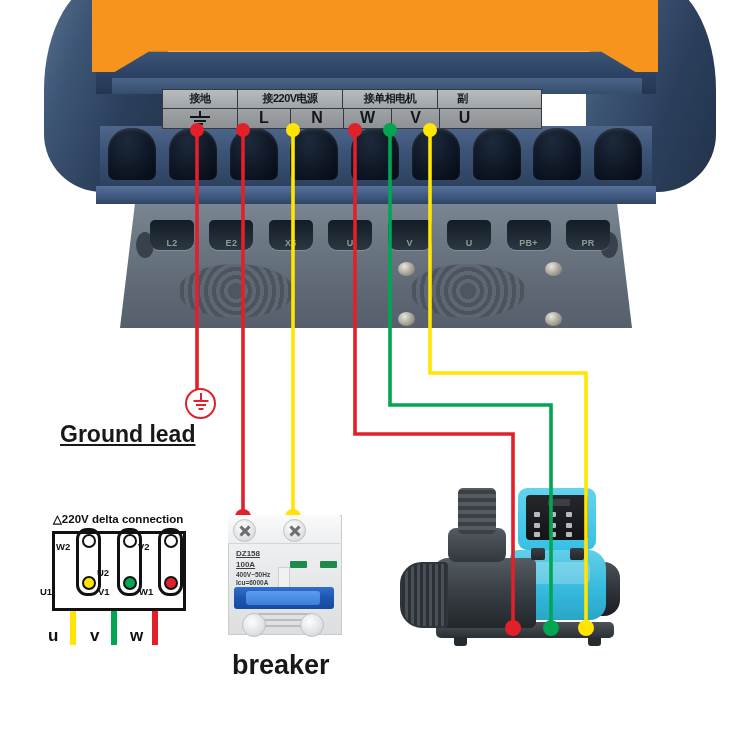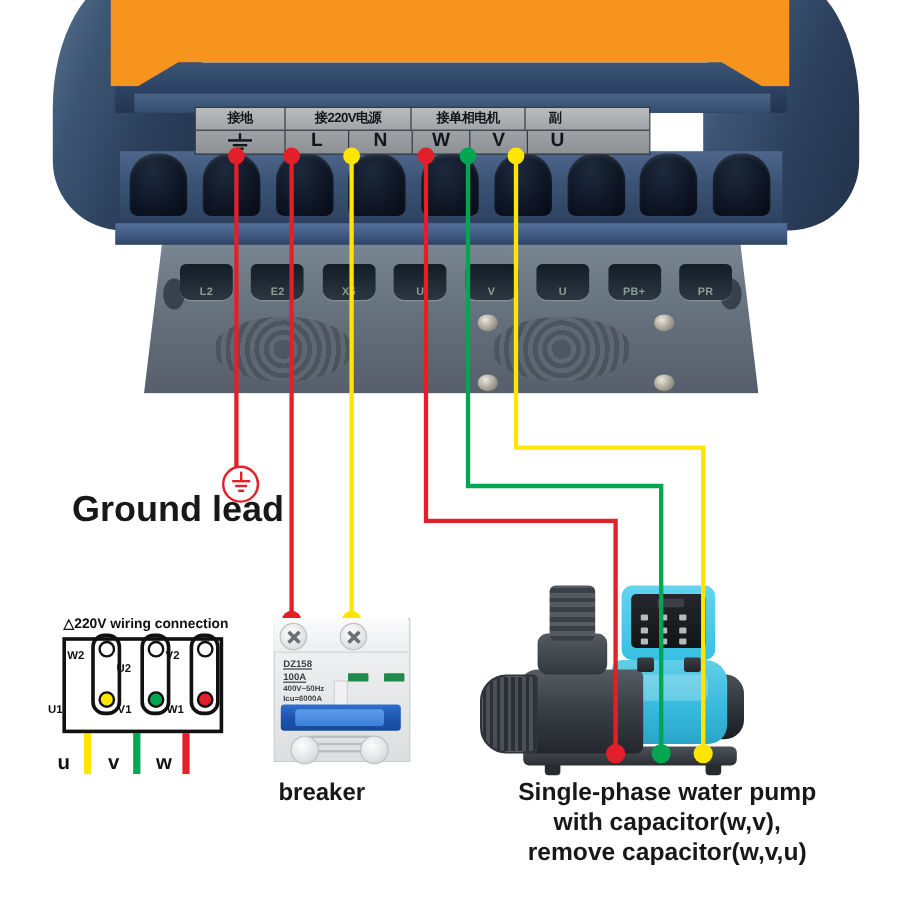--- a/index.html
+++ b/index.html
@@ -191,22 +191,22 @@
   .gnd-badge i { position:absolute; left:50%; transform:translateX(-50%); background:#e1202a; display:block; }
   .gnd-badge i:nth-child(1){ top:3px; width:2px; height:7px; }
   .gnd-badge i:nth-child(2){ top:10px; width:15px; height:2px; }
   .gnd-badge i:nth-child(3){ top:14px; width:10px; height:2px; }
   .gnd-badge i:nth-child(4){ top:18px; width:5px; height:2px; }
 
   .caption {
     position: absolute; color: #181818; font-weight: bold; z-index: 11;
     font-family: "Liberation Sans", sans-serif;
   }
-  .cap-ground { left: 60px; top: 408px; font-size: 30px; }
-  .cap-breaker { left: 232px; top: 650px; font-size: 20px; }
+  .cap-ground { left: 60px; top: 421px; font-size: 23px; text-decoration: underline; }
+  .cap-breaker { left: 232px; top: 650px; font-size: 27px; }
   .cap-pump {
     left: 370px; top: 648px; width: 372px; font-size: 20.5px;
     text-align: center; line-height: 1.22;
   }
 
   
   .delta-title {
     position: absolute; left: 53px; top: 512px; font-size: 11.5px;
     color: #101010; font-weight: bold; z-index: 11; white-space: nowrap;
   }
@@ -467,37 +467,37 @@
   </svg>
 
   <div class="gnd-badge">
       <i></i>
       <i></i>
       <i></i>
       <i></i>
     </div>
   <div class="caption cap-ground">Ground lead</div>
 
-  <div class="delta-title">△220V wiring connection</div>
+  <div class="delta-title">△220V delta connection</div>
   <div class="delta-box">
     <div class="coil" style="left:21px;">
       <div class="term t-top"></div>
       <div class="term t-bot fill-y"></div>
     </div>
     <div class="coil" style="left:62px;">
       <div class="term t-top"></div>
       <div class="term t-bot fill-g"></div>
     </div>
     <div class="coil" style="left:103px;">
       <div class="term t-top"></div>
       <div class="term t-bot fill-r"></div>
     </div>
   </div>
   <div class="dlabel" style="left:56px; top:541px;">W2</div>
-  <div class="dlabel" style="left:97px; top:552px;">U2</div>
+  <div class="dlabel" style="left:97px; top:567px;">U2</div>
   <div class="dlabel" style="left:138px; top:541px;">V2</div>
   <div class="dlabel" style="left:40px; top:586px;">U1</div>
   <div class="dlabel" style="left:98px; top:586px;">V1</div>
   <div class="dlabel" style="left:139px; top:586px;">W1</div>
 
   <svg class="wires" viewBox="0 0 750 750">
     <path d="M73,592 L73,645" stroke="#ffe500" stroke-width="6" fill="none"></path>
     <path d="M114,592 L114,645" stroke="#00a651" stroke-width="6" fill="none"></path>
     <path d="M155,592 L155,645" stroke="#e1202a" stroke-width="6" fill="none"></path>
   </svg>
@@ -561,19 +561,14 @@
     <div class="ctrl-dot" style="left:142px; top:53px;"></div>
     <div class="ctrl-dot" style="left:158px; top:53px;"></div>
     <div class="ctrl-dot" style="left:174px; top:53px;"></div>
     <div class="ctrl-dot" style="left:142px; top:62px;"></div>
     <div class="ctrl-dot" style="left:158px; top:62px;"></div>
     <div class="ctrl-dot" style="left:174px; top:62px;"></div>
     <div class="ctrl-gland" style="left:139px;"></div>
     <div class="ctrl-gland" style="left:178px;"></div>
   </div>
 
-  <div class="caption cap-pump">
-    <div>Single-phase water pump</div>
-    <div>with capacitor(w,v),</div>
-    <div>remove capacitor(w,v,u)</div>
-  </div>
 
 </div>
 
 </body></html>

